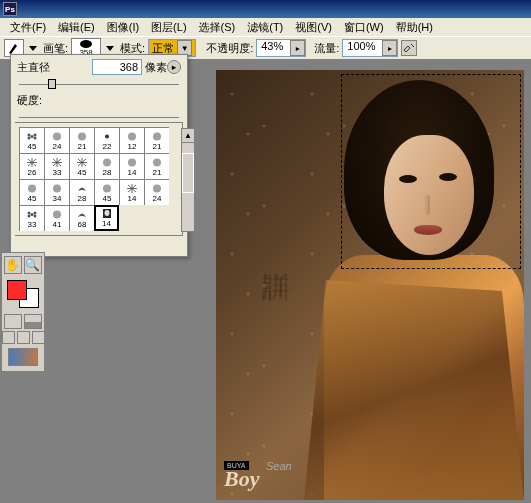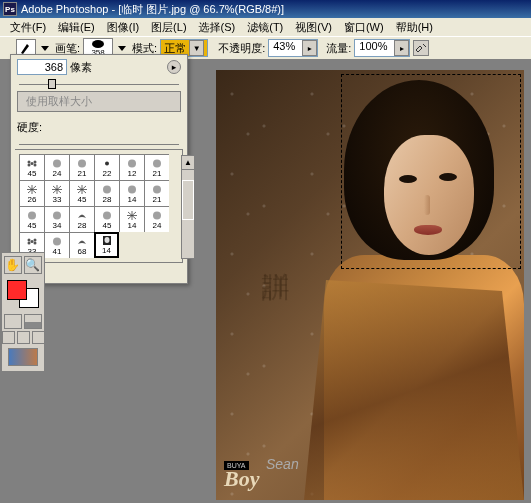--- a/index.html
+++ b/index.html
@@ -1,21 +1,21 @@
 <!DOCTYPE html>
 <html><head>
 <meta charset="utf-8">
 <style>
 *{margin:0;padding:0;box-sizing:border-box;font-family:"Microsoft YaHei",SimSun,sans-serif;font-size:11px;user-select:none}
 body{background:#808080;width:531px;height:503px;overflow:hidden;position:relative}
 .titlebar{background:linear-gradient(#0a246a,#3a6ea5);height:18px;display:flex;align-items:center;color:#fff;padding:0 3px}
 .ps-icon{width:14px;height:14px;background:#1a1a4a;border:1px solid #888;margin-right:4px;display:flex;align-items:center;justify-content:center;font-size:8px;color:#fff;font-weight:bold}
 .menubar{background:#ece9d8;height:18px;display:flex;align-items:center;padding:0 4px}
 .menu-item{padding:15px 6px;cursor:pointer}
-.optbar{background:#ece9d8;height:24px;display:flex;align-items:center;padding:2px 16px;border-top:1px solid #fff;border-bottom:1px solid #808080}
+.optbar{background:#ece9d8;height:24px;display:flex;align-items:center;padding:2px 4px;border-top:1px solid #fff;border-bottom:1px solid #808080}
 .tool-sample{width:20px;height:18px;border:1px solid #808080;background:#fff;margin-right:2px;display:flex;align-items:center;justify-content:center}
 .dd-arrow{width:0;height:0;border-left:4px solid transparent;border-right:4px solid transparent;border-top:5px solid #000;margin:0 3px}
 .brush-btn{width:30px;height:20px;border:1px solid #808080;background:#fff;display:flex;flex-direction:column;align-items:center;justify-content:center;margin-right:2px}
 .brush-dot{width:12px;height:8px;background:#000;border-radius:50%}
 .brush-num{font-size:8px}
 .opt-lbl{margin:0 3px}
 .sel{border:1px solid #7b9ebd;background:#eab308;height:18px;padding:0 3px;display:flex;align-items:center}
 .sel-arrow{width:15px;height:16px;background:#d4d0c8;border:1px solid #808080;margin-left:3px;display:flex;align-items:center;justify-content:center;font-size:8px}
 .pct-box{display:flex;align-items:flex-start;border:1px solid #7b9ebd;background:#fff;height:18px}
 .pct-box span{padding:0 4px}
@@ -57,29 +57,28 @@
 .face{position:absolute;top:55px;left:80px;width:90px;height:120px;background:linear-gradient(120deg,#e8c8a8,#d4a880,#b88860);border-radius:45% 45% 50% 50%}
 .eye-l{position:absolute;top:95px;left:95px;width:18px;height:8px;background:#1a1008;border-radius:50%}
 .eye-r{position:absolute;top:93px;left:135px;width:18px;height:8px;background:#1a1008;border-radius:50%}
 .nose{position:absolute;top:115px;left:120px;width:6px;height:20px;background:linear-gradient(90deg,transparent,#b88860);border-radius:3px}
 .mouth{position:absolute;top:145px;left:110px;width:28px;height:10px;background:linear-gradient(#a85040,#883028);border-radius:40% 40% 50% 50%}
 .body{position:absolute;top:175px;left:20px;width:200px;height:245px;background:linear-gradient(135deg,#9a6530 0%,#c88840 30%,#e8a050 50%,#a86830 70%,#704018 100%);border-radius:20% 20% 0 0}
 .fabric{position:absolute;top:200px;left:0;width:220px;height:220px;background:linear-gradient(160deg,rgba(200,140,60,0.6),rgba(90,50,20,0.8),rgba(180,120,50,0.5));clip-path:polygon(10% 0,90% 5%,100% 100%,0 100%)}
 .sel-marq{position:absolute;top:14px;left:295px;width:180px;height:195px;border:1px dashed #000;background:transparent;pointer-events:none}
 .watermark{position:absolute;bottom:8px;left:8px;color:#e8d8b8;font-size:22px;font-style:italic;font-family:serif;font-weight:bold}
 .wm-tag{position:absolute;bottom:30px;left:8px;background:#000;color:#ccc;font-size:7px;padding:1px 3px}
-.wm-sm{position:absolute;bottom:28px;left:50px;color:#aaa;font-size:14px;font-style:italic}
+.wm-sm{position:absolute;bottom:28px;left:50px;color:#aaa;font-size:11px;font-style:italic}
 .chn-txt{position:absolute;top:180px;left:40px;writing-mode:vertical-rl;color:rgba(60,40,20,0.4);font-size:28px;font-family:KaiTi,serif}
 </style>
 </head>
 <body>
 
 <div class="titlebar">
   <div class="ps-icon">Ps</div>
-  <div>Adobe Photoshop - [临时 图片.jpg @ 66.7%(RGB/8#)]</div>
 </div>
 
 <div class="menubar">
   <span class="menu-item">文件(F)</span>
   <span class="menu-item">编辑(E)</span>
   <span class="menu-item">图像(I)</span>
   <span class="menu-item">图层(L)</span>
   <span class="menu-item">选择(S)</span>
   <span class="menu-item">滤镜(T)</span>
   <span class="menu-item">视图(V)</span>
@@ -138,29 +137,29 @@
     </div>
     <div class="wm-tag">BUYA</div>
     <div class="wm-sm">Sean</div>
     <div class="watermark">Boy</div>
   </div>
   <div class="sel-marq"></div>
 </div>
 
 <div class="panel">
   <div class="p-row">
+    <span class="p-lbl">主直径</span>
     <span class="p-val">368</span>
     <span class="p-unit">像素</span>
     <div class="p-arr">▸</div>
   </div>
   <div class="slider">
     <div class="slider-track"></div>
     <div class="slider-thumb" style="left:18%"></div>
   </div>
-  <div class="p-btn">使用取样大小</div>
   <div class="p-row">
     <span class="p-lbl">硬度:</span>
   </div>
   <div class="slider">
     <div class="slider-track"></div>
   </div>
   <div style="position:relative">
     <div class="brush-grid" id="bgrid">
         <div class="b-cell">
           <div class="b-shape">

